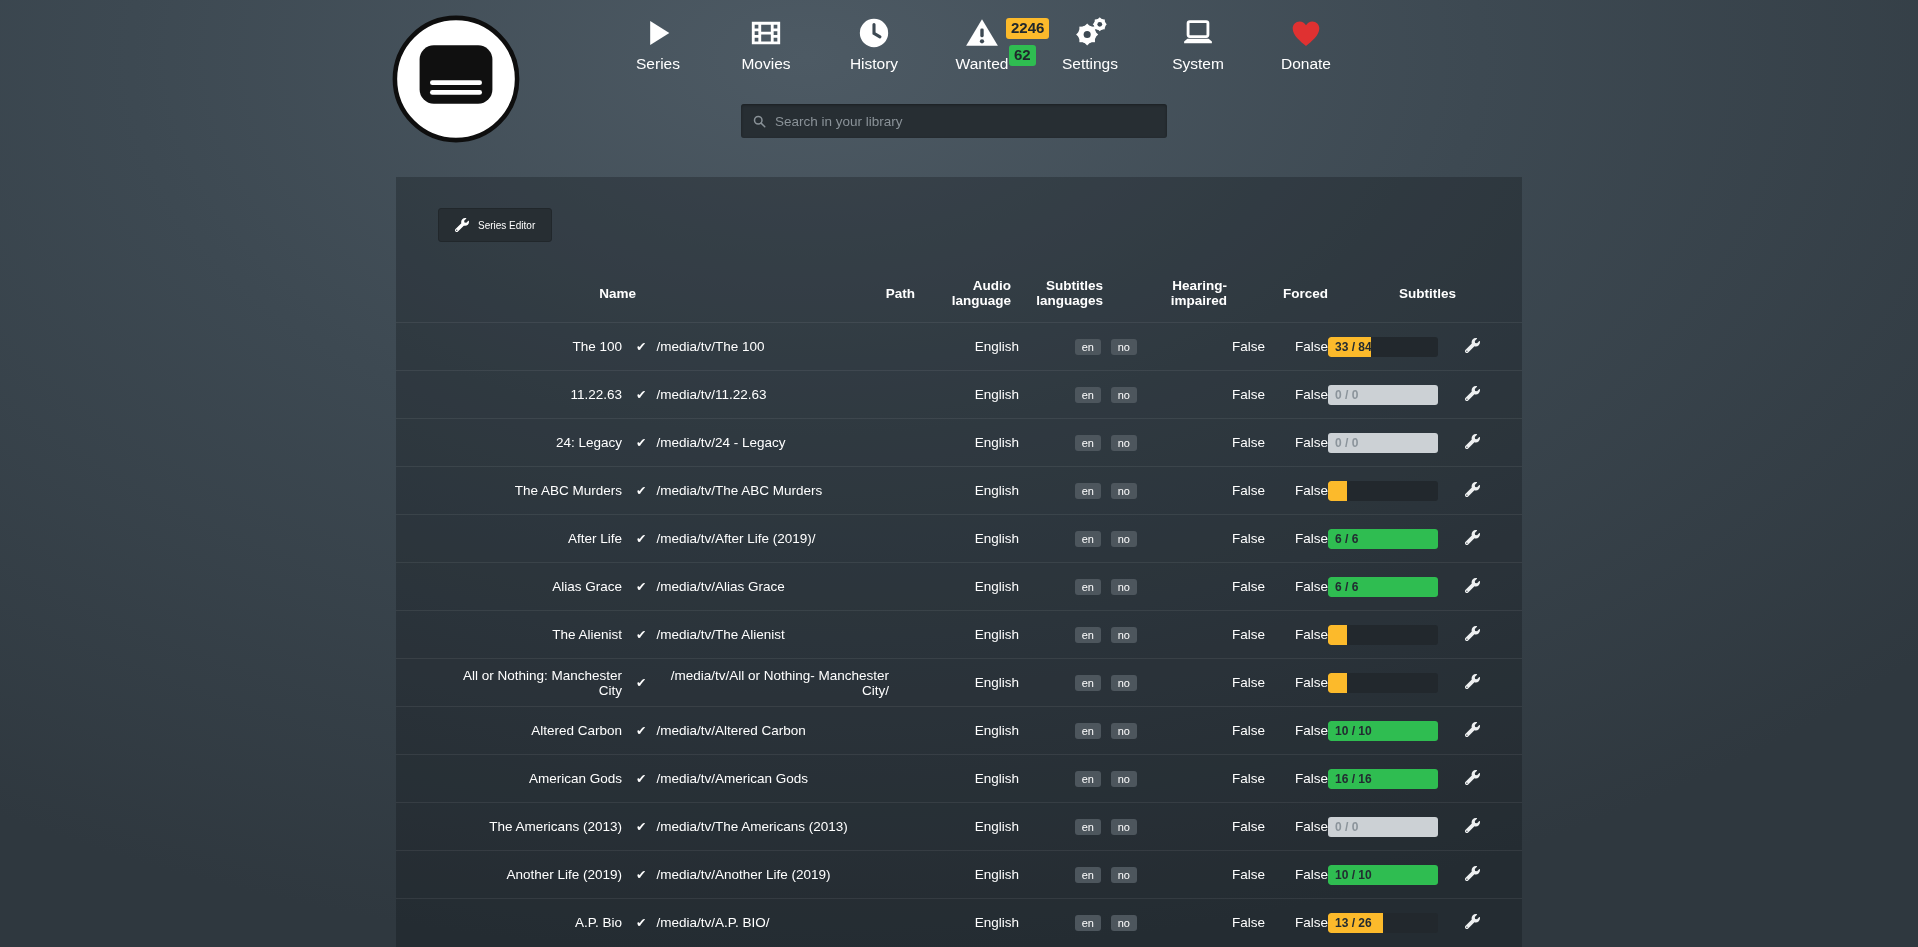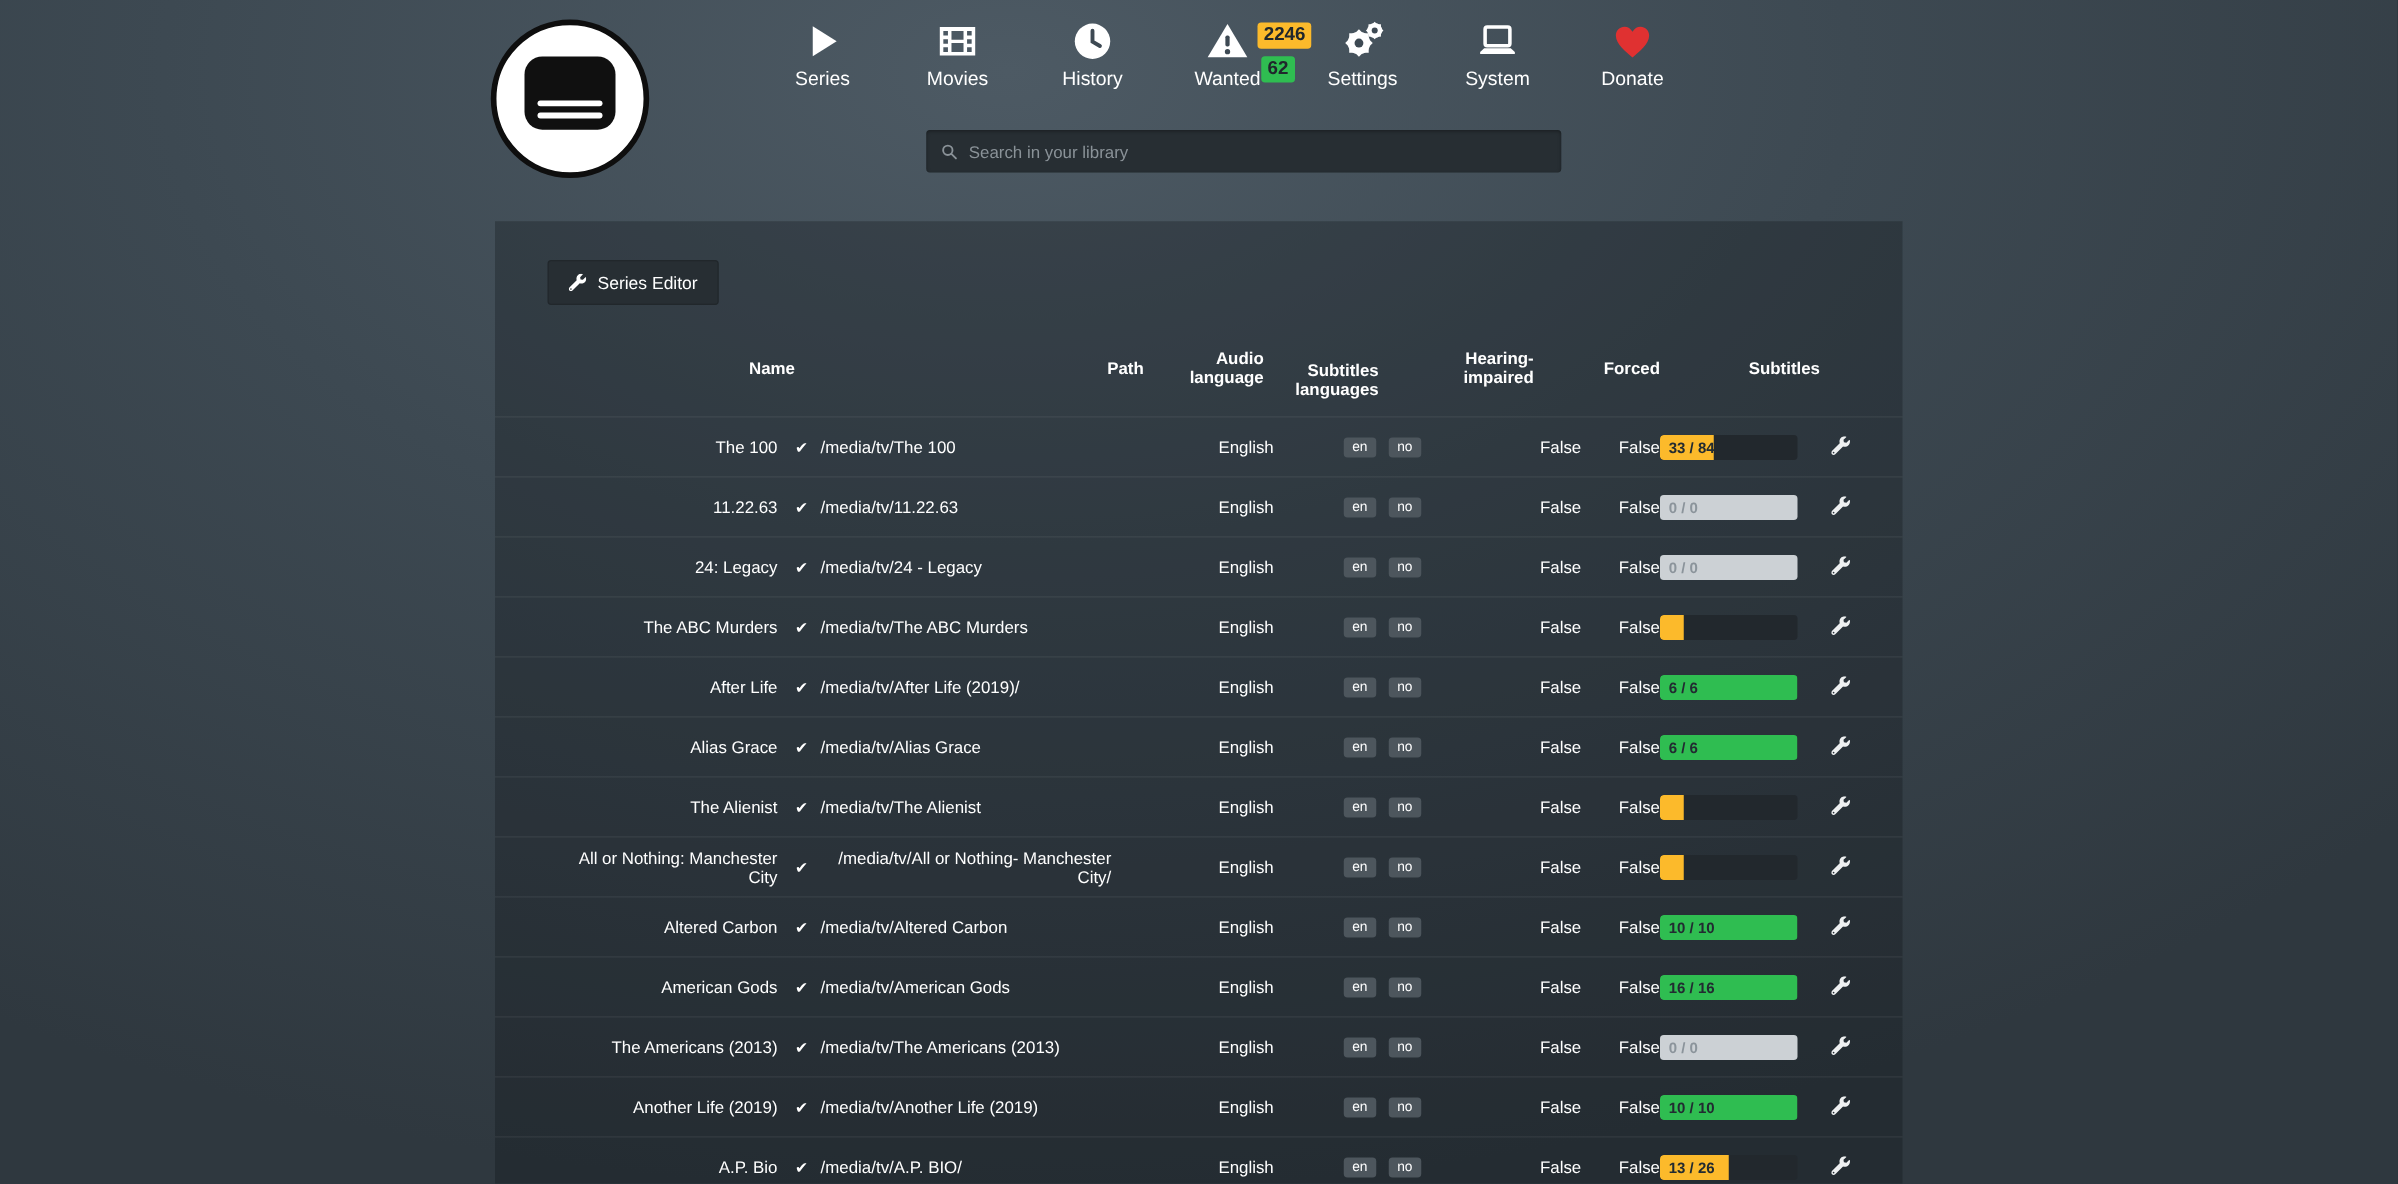--- a/index.html
+++ b/index.html
@@ -25,52 +25,52 @@
   .nav-icon { width:34px; height:34px; position:relative; }
   .nav-icon svg { width:34px; height:34px; display:block; }
   .nav-label { font-size:15.5px; }
   .nav-badge {
     position:absolute; font-size:15px; font-weight:bold; color:#20272c;
     padding:2px 5px; border-radius:3px; line-height:1.1; white-space:nowrap;
   }
   .badge-warning { left:78px; top:2px; background:var(--warning,#fcba2b); }
   .badge-success { left:81px; top:29px; background:var(--success,#2fbd51); }
   .search {
-    position:absolute; left:741px; top:104px; width:508px; height:34px;
+    position:absolute; left:741px; top:104px; width:426px; height:34px;
     background:#272e33; border-radius:3px; display:flex; align-items:center;
     padding:0 11px; box-shadow:inset 0 1px 3px rgba(0,0,0,.35); gap:8px;
   }
   .search svg { width:15px; height:15px; flex:0 0 auto; }
   .search input {
     flex:1; background:transparent; border:0; outline:0;
     color:#ccd2d6; font-size:13.5px; font-family:"Liberation Sans",sans-serif;
   }
   .search input::placeholder { color:#8a9298; }
   
   .panel {
     position:absolute; left:396px; top:177px; width:1126px; height:860px;
     background:rgba(10,15,19,.28);
   }
   .editor-btn {
     display:inline-flex; align-items:center; gap:9px;
-    margin:31px 0 1px 42px; padding:9px 16px;
+    margin:31px 0 12px 42px; padding:9px 16px;
     background:#272e33; border:1px solid #21272b; border-radius:3px;
-    color:#fff; font-size:14px; cursor:pointer;
+    color:#fff; font-size:10px; cursor:pointer;
   }
   .editor-btn svg { width:14px; height:14px; fill:#fff; }
   
   .table { margin-top:24px;text-align:right; }
   .thead, .trow {
     display:grid;
     grid-template-columns:198px 279px 104px 124px 122px 63px 128px auto;
     padding:0 42px; align-items:center;
   }
   .thead { font-weight:bold; font-size:13.5px; padding-bottom:14px; }
   .thead .hw-audio { max-width:72px;margin-left:24px; }
-  .thead .hw-subs { max-width:84px;margin-top:20px; }
+  .thead .hw-subs { max-width:84px; }
   .thead .hw-hi   { max-width:84px; }
   .trow {
     min-height:48px; font-size:13.5px;
     border-top:1px solid rgba(255,255,255,.07);
     padding-top:6px; padding-bottom:6px;
   }
   .c-name { padding-right:14px; cursor:pointer; }
   .c-path { display:flex; align-items:center; padding-right:26px; }
   .check { color:#fff; font-size:12.5px; margin-right:10px; flex:0 0 auto; }
   .chip {

